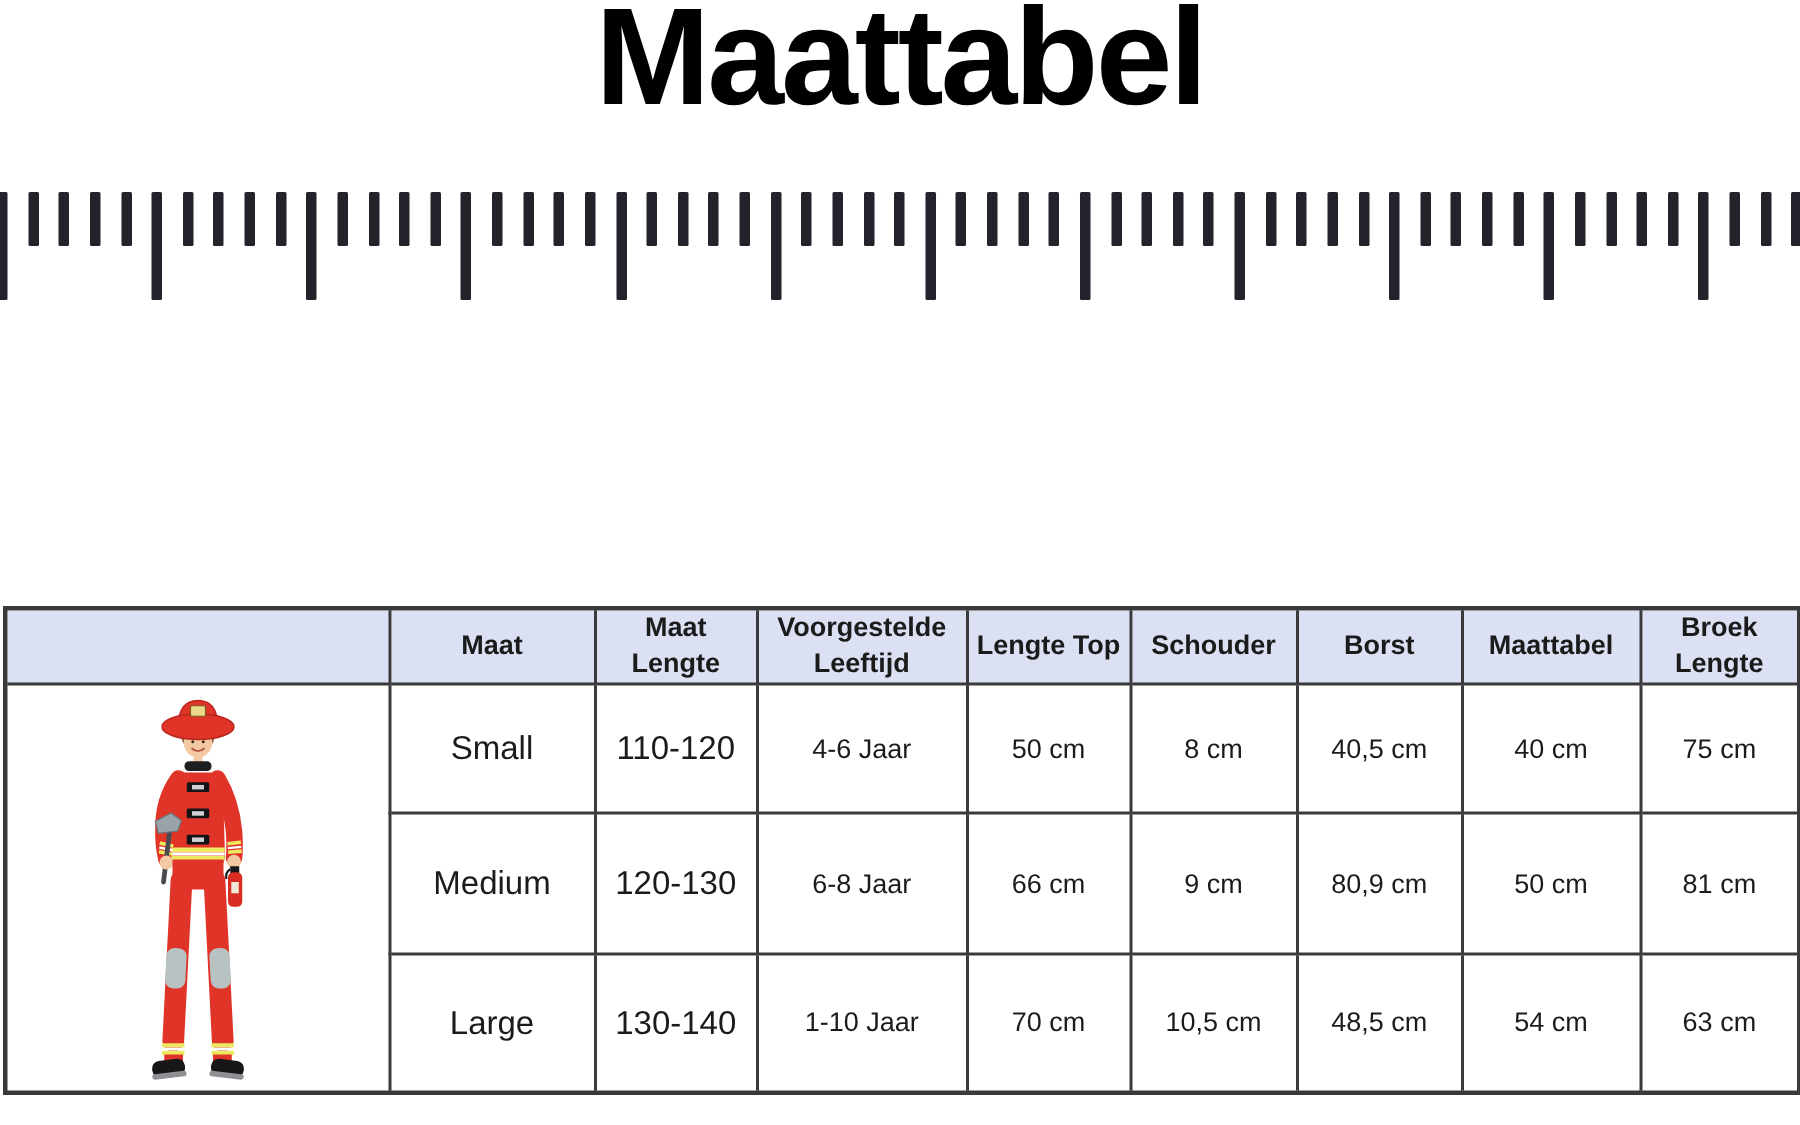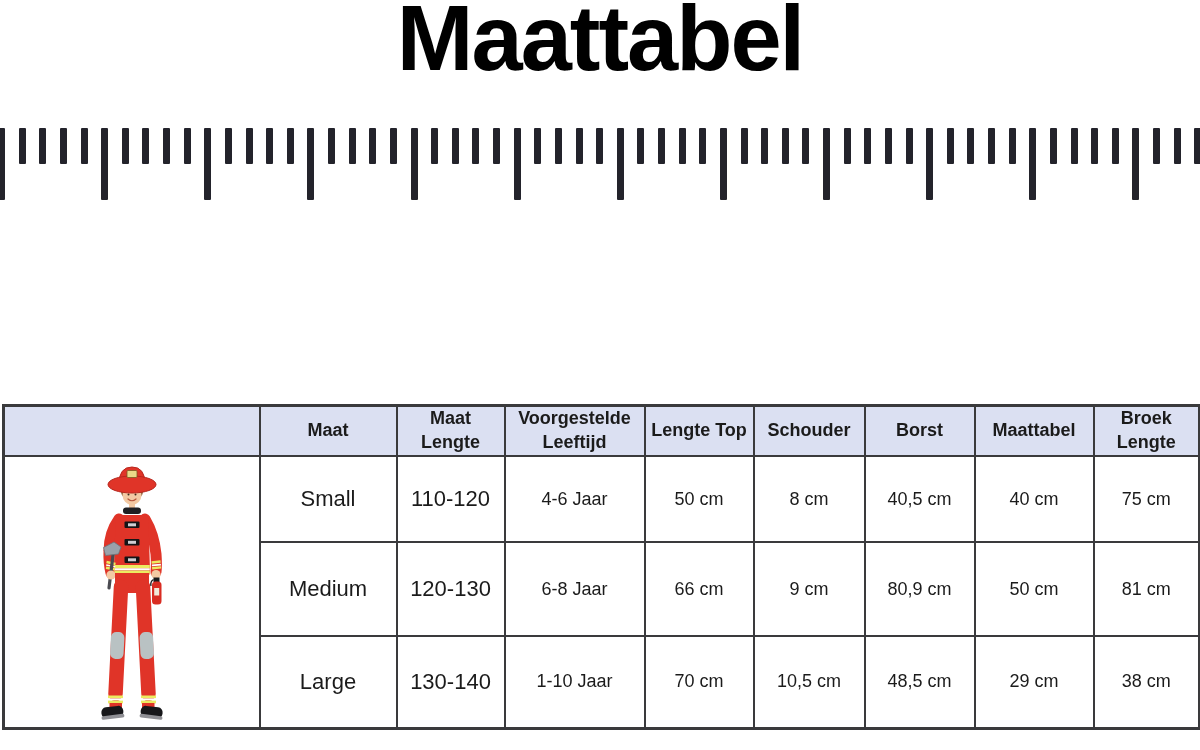--- a/index.html
+++ b/index.html
@@ -242,17 +242,17 @@
       <td>50 cm</td>
       <td>81 cm</td>
     </tr>
     <tr style="height:92px">
       <td class="big">Large</td>
       <td class="big">130-140</td>
       <td>1-10 Jaar</td>
       <td>70 cm</td>
       <td>10,5 cm</td>
       <td>48,5 cm</td>
-      <td>29 cm</td>
-      <td>38 cm</td>
+      <td>54 cm</td>
+      <td>63 cm</td>
     </tr>
   </tbody>
 </table>
 
 </body></html>

